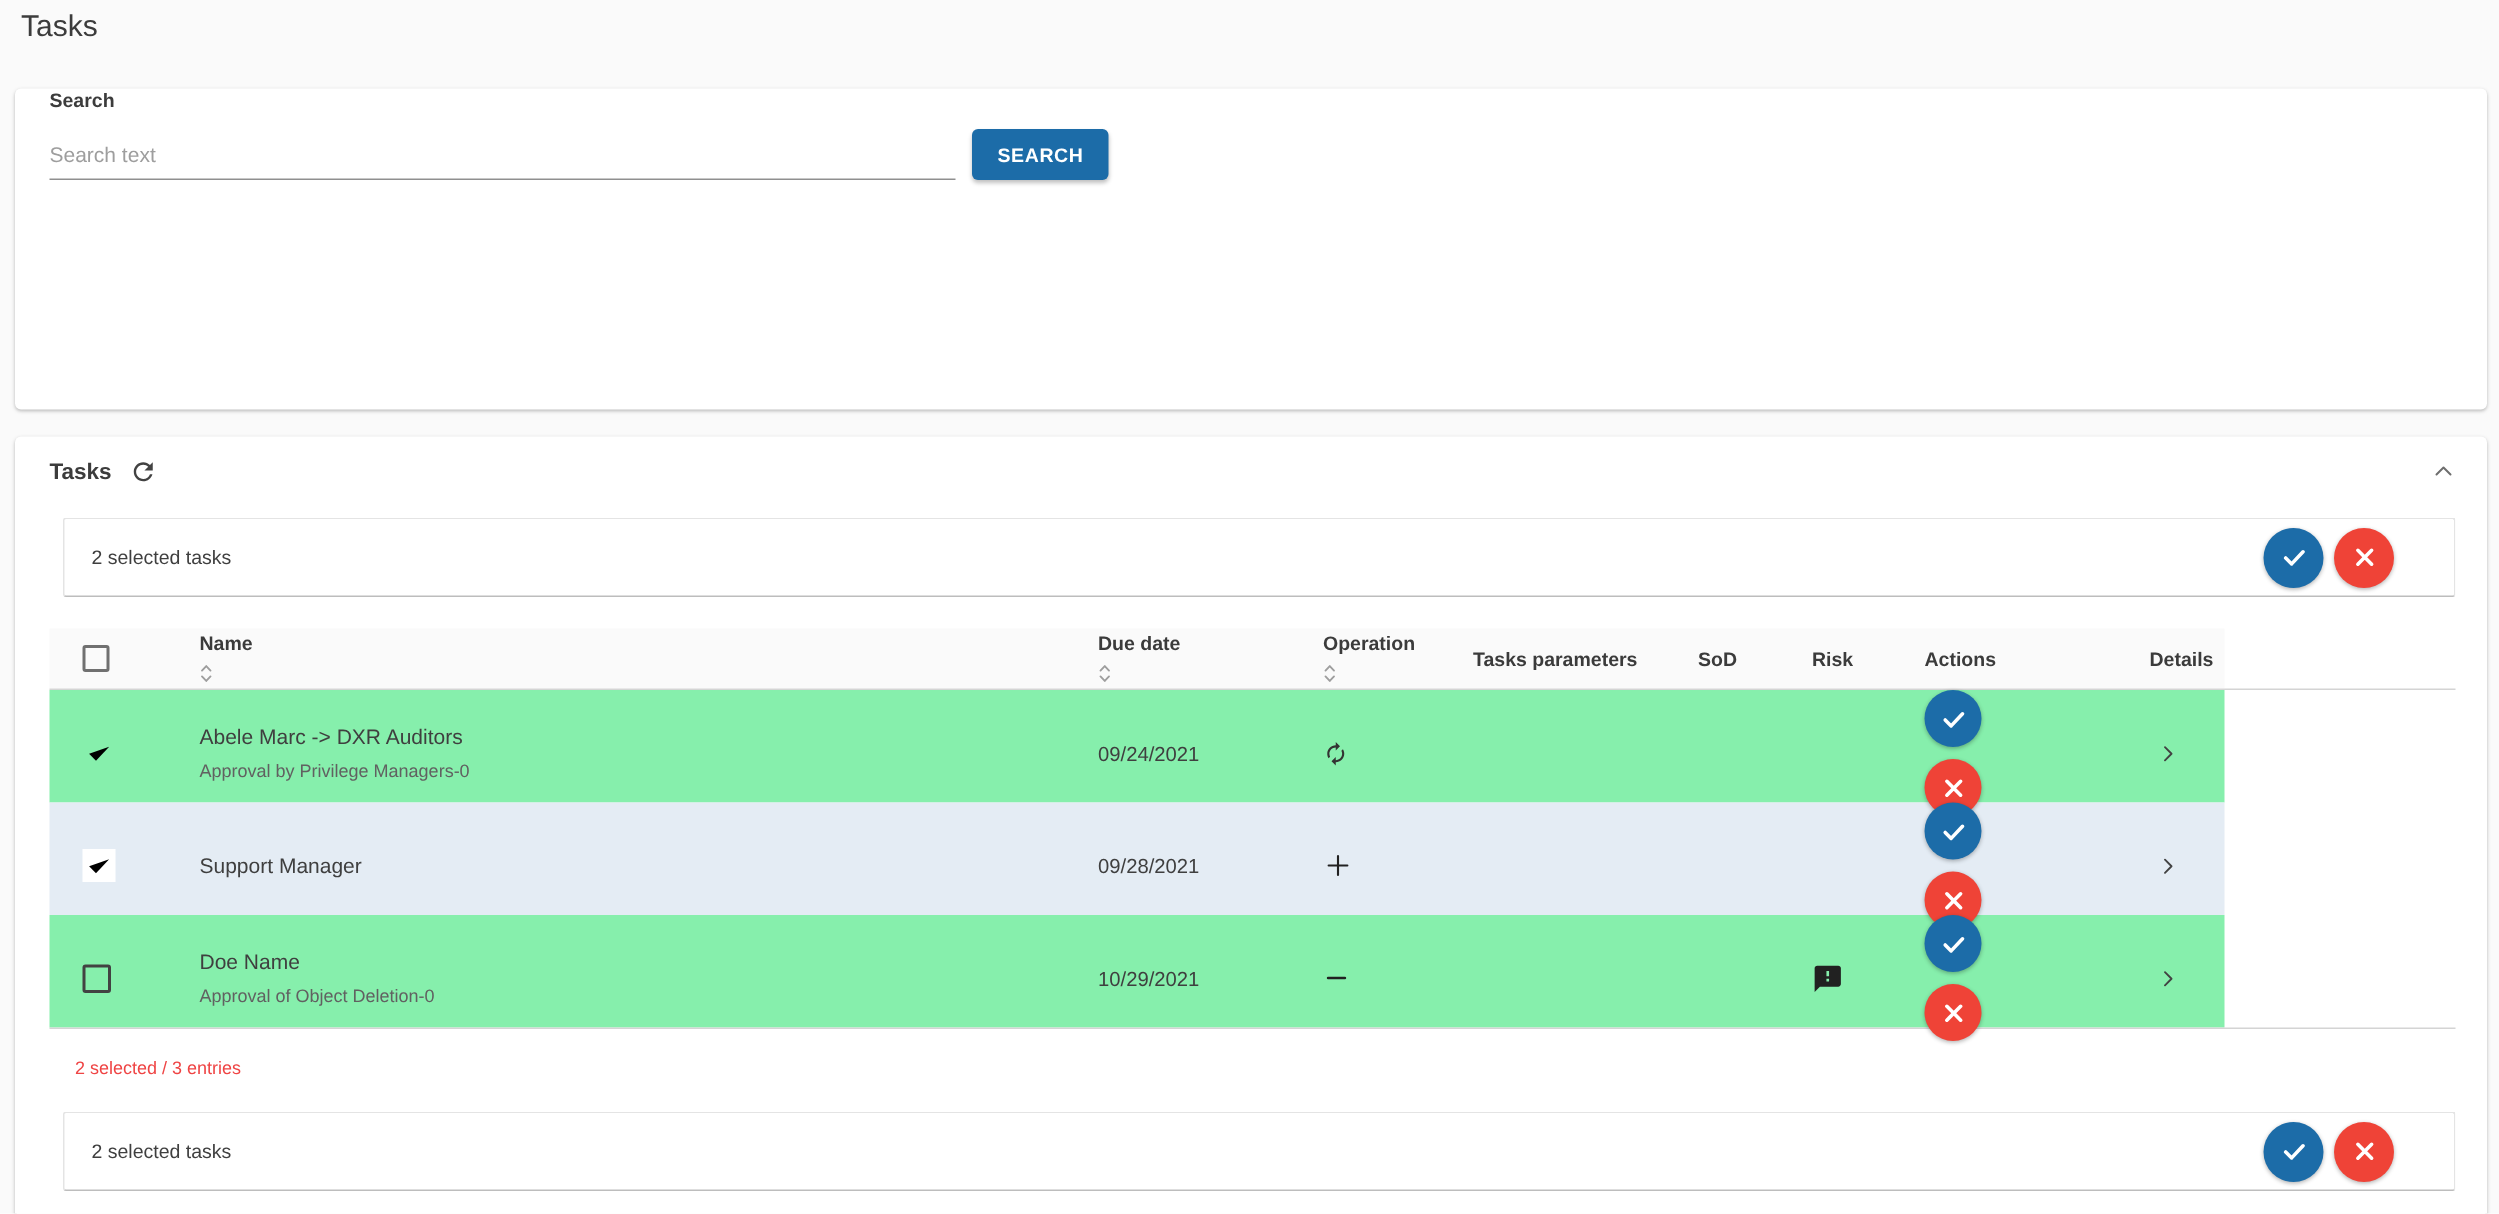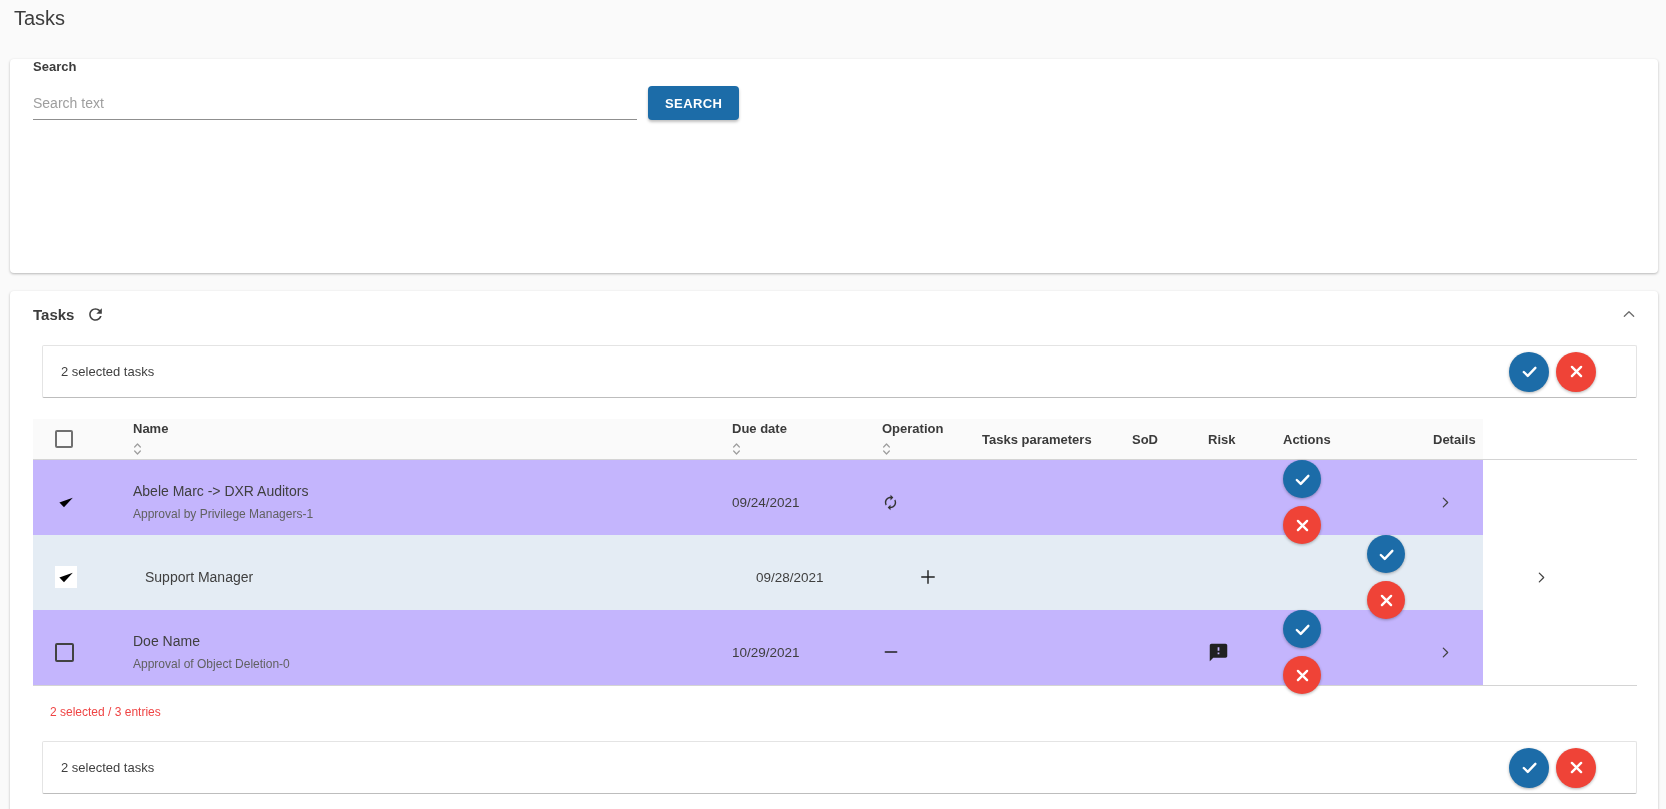--- a/index.html
+++ b/index.html
@@ -50,22 +50,22 @@
   .thead,.trow{display:grid;grid-template-columns:90px 588px 150px 100px 150px 76px 75px 150px 71px;
                width:1450px;align-items:center;}
   .thead{height:40px;background:#fafafa;font-size:13px;font-weight:bold;color:#3b3b3b;}
   .cell{padding-left:21px;display:flex;flex-direction:column;}
   .c-sel{padding-left:22px;}
   .c-name{padding-left:10px;display:block;}
   .c-details{padding-left:26px;}
   .hcell{gap:5px;}
   .sort-icon{width:9px;height:16px;color:#9e9e9e;}
   .divider{height:1px;background:#d4d4d4;width:1604px;}
-  .trow{height:75px;background:#c4b5fd;}
-  .trow.highlight{background:var(--row-highlight);gap:12px;}
+  .trow{height:75px;background:#86efac;}
+  .trow.highlight{background:var(--row-highlight);}
   .row-title{font-size:14px;color:#3f3f3f;line-height:17px;}
   .row-sub{font-size:12px;color:#616161;margin-top:7px;line-height:14px;}
   .c-date{font-size:13.5px;color:#3f3f3f;}
   .checkbox{width:18px;height:18px;border:2px solid #707070;border-radius:2px;display:inline-block;cursor:pointer;}
   .row-checkbox{border-color:#424242;width:19px;height:19px;}
   .row-check{width:22px;height:22px;color:#3c3c3c;stroke-width:2.2;cursor:pointer;}
   .highlight .row-check{background:#fff;}
   .icon-stroke{fill:none;stroke:currentColor;stroke-width:2;stroke-linecap:round;stroke-linejoin:round;}
   .icon-fill{fill:currentColor;}
   .op-icon{color:#2b2b2b;}
@@ -199,21 +199,21 @@
     <div id="table-body">
   <div class="trow">
     <div class="cell c-sel">
       <svg class="row-check">
               <use href="#sym-check"></use>
             </svg>
 
     </div>
     <div class="cell c-name">
       <div class="row-title">Abele Marc -&gt; DXR Auditors</div>
-      <div class="row-sub">Approval by Privilege Managers-1</div>
+      <div class="row-sub">Approval by Privilege Managers-0</div>
     </div>
     <div class="cell c-date">09/24/2021</div>
     <div class="cell c-op">
       <svg class="op-icon op-modify icon-fill">
               <use href="#sym-autorenew"></use>
             </svg>
 
     </div>
     <div class="cell"></div>
     <div class="cell"></div>

